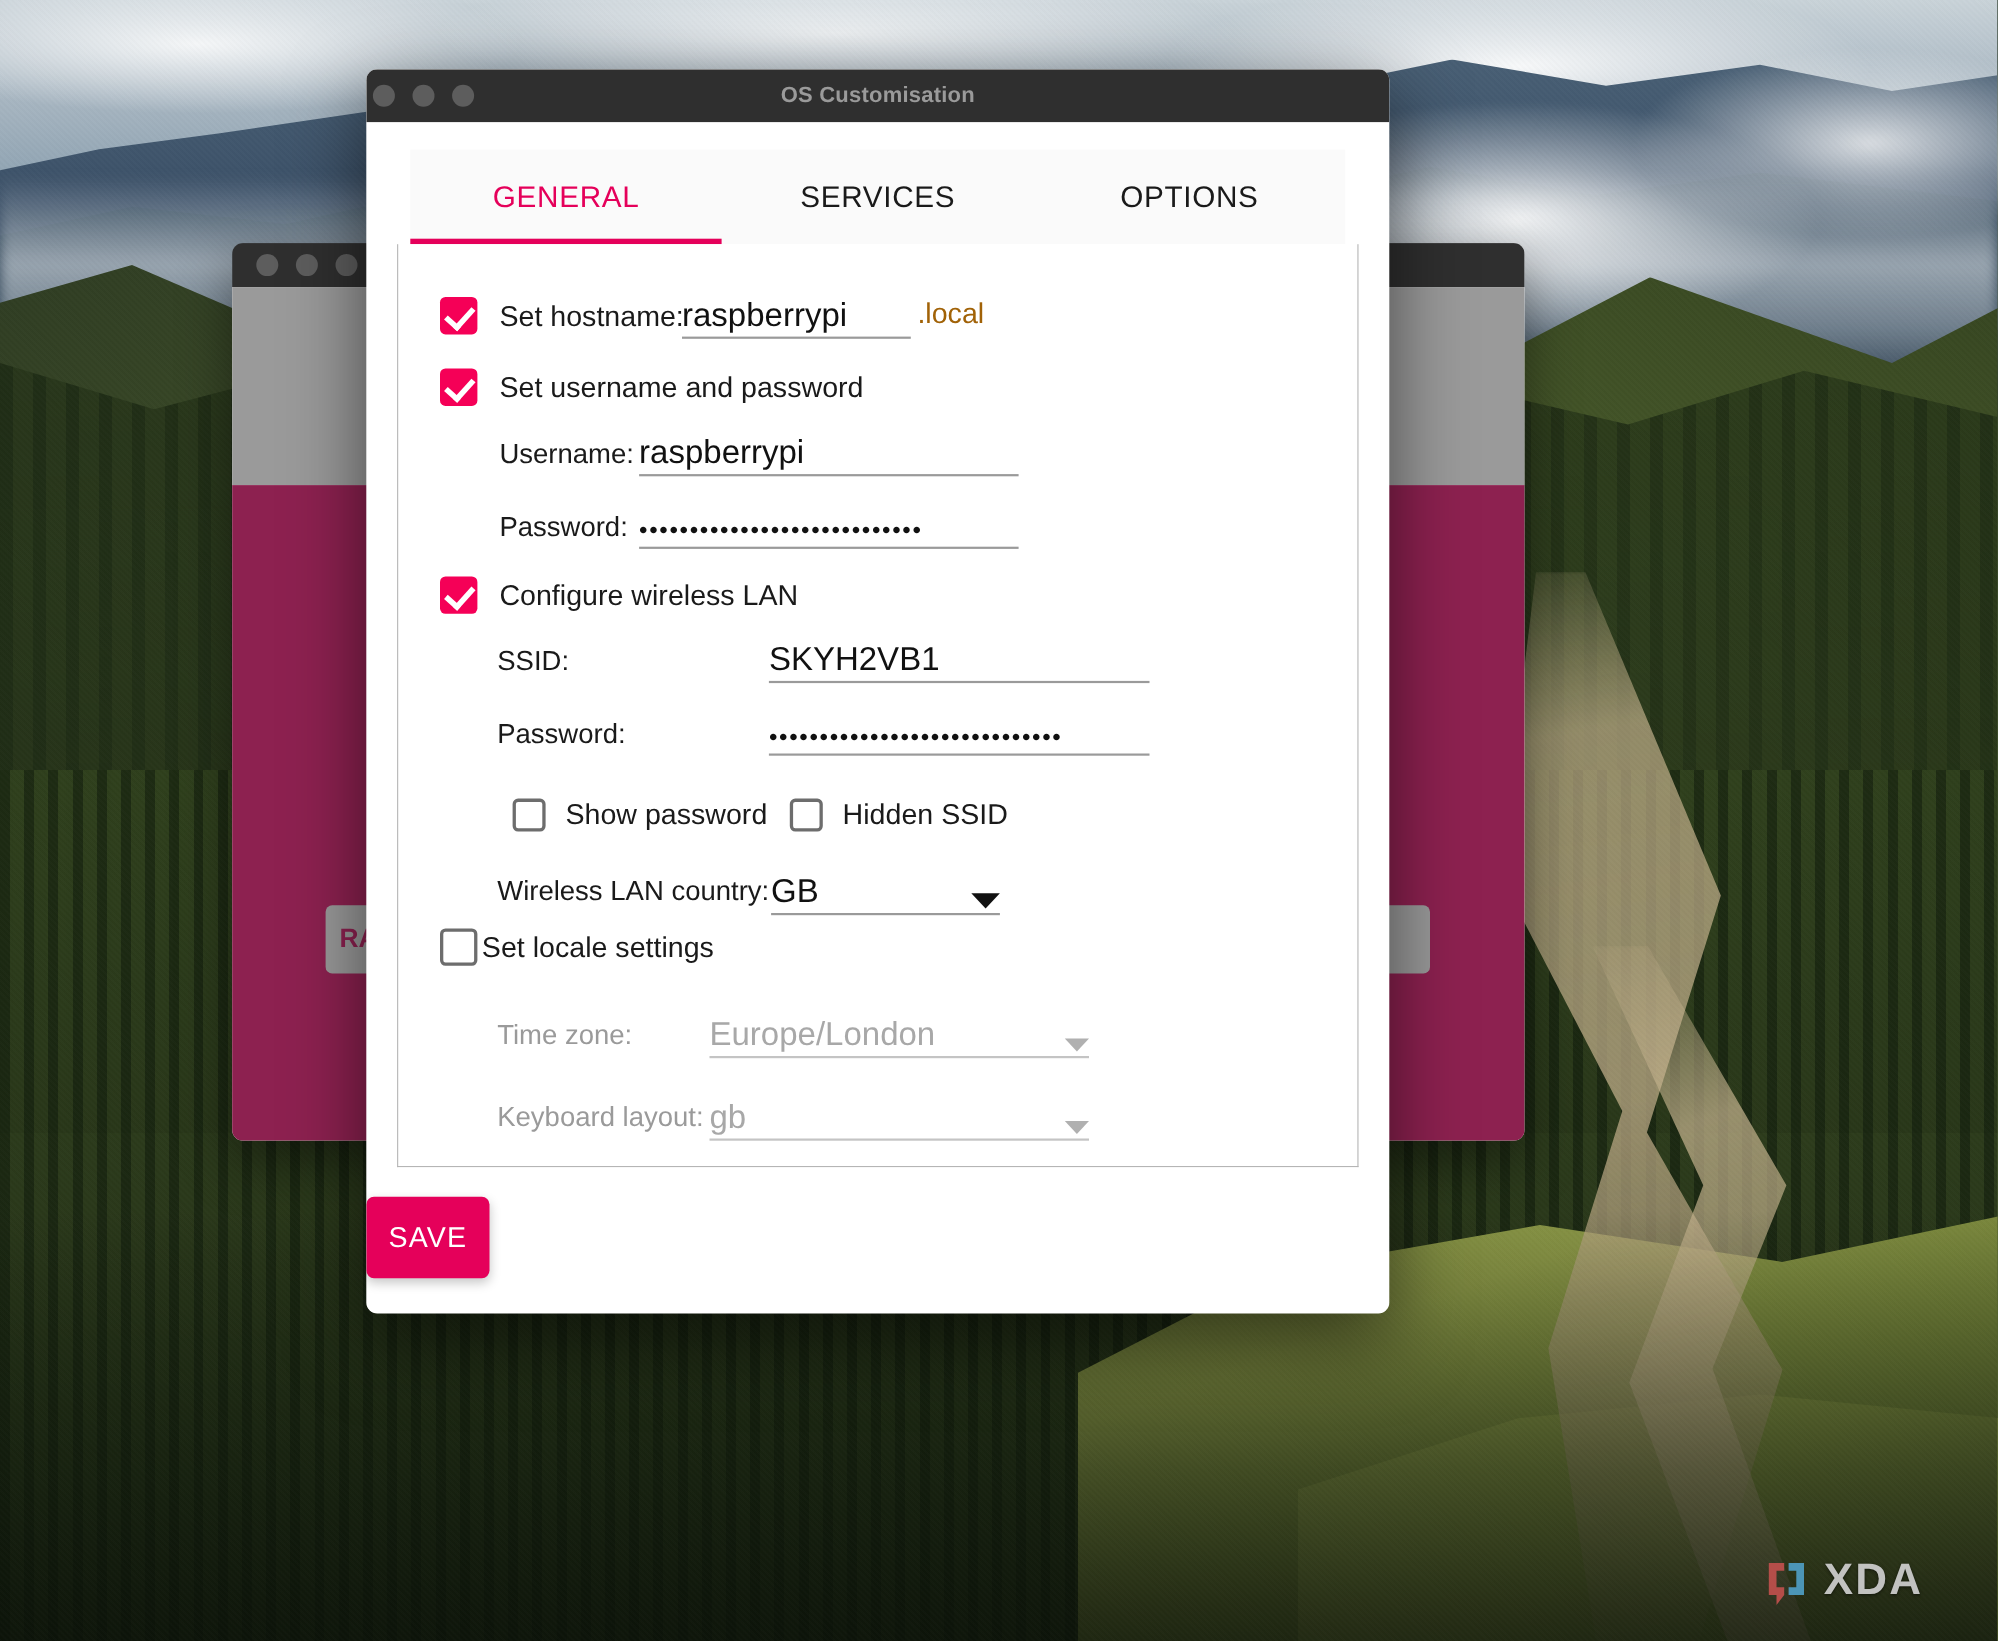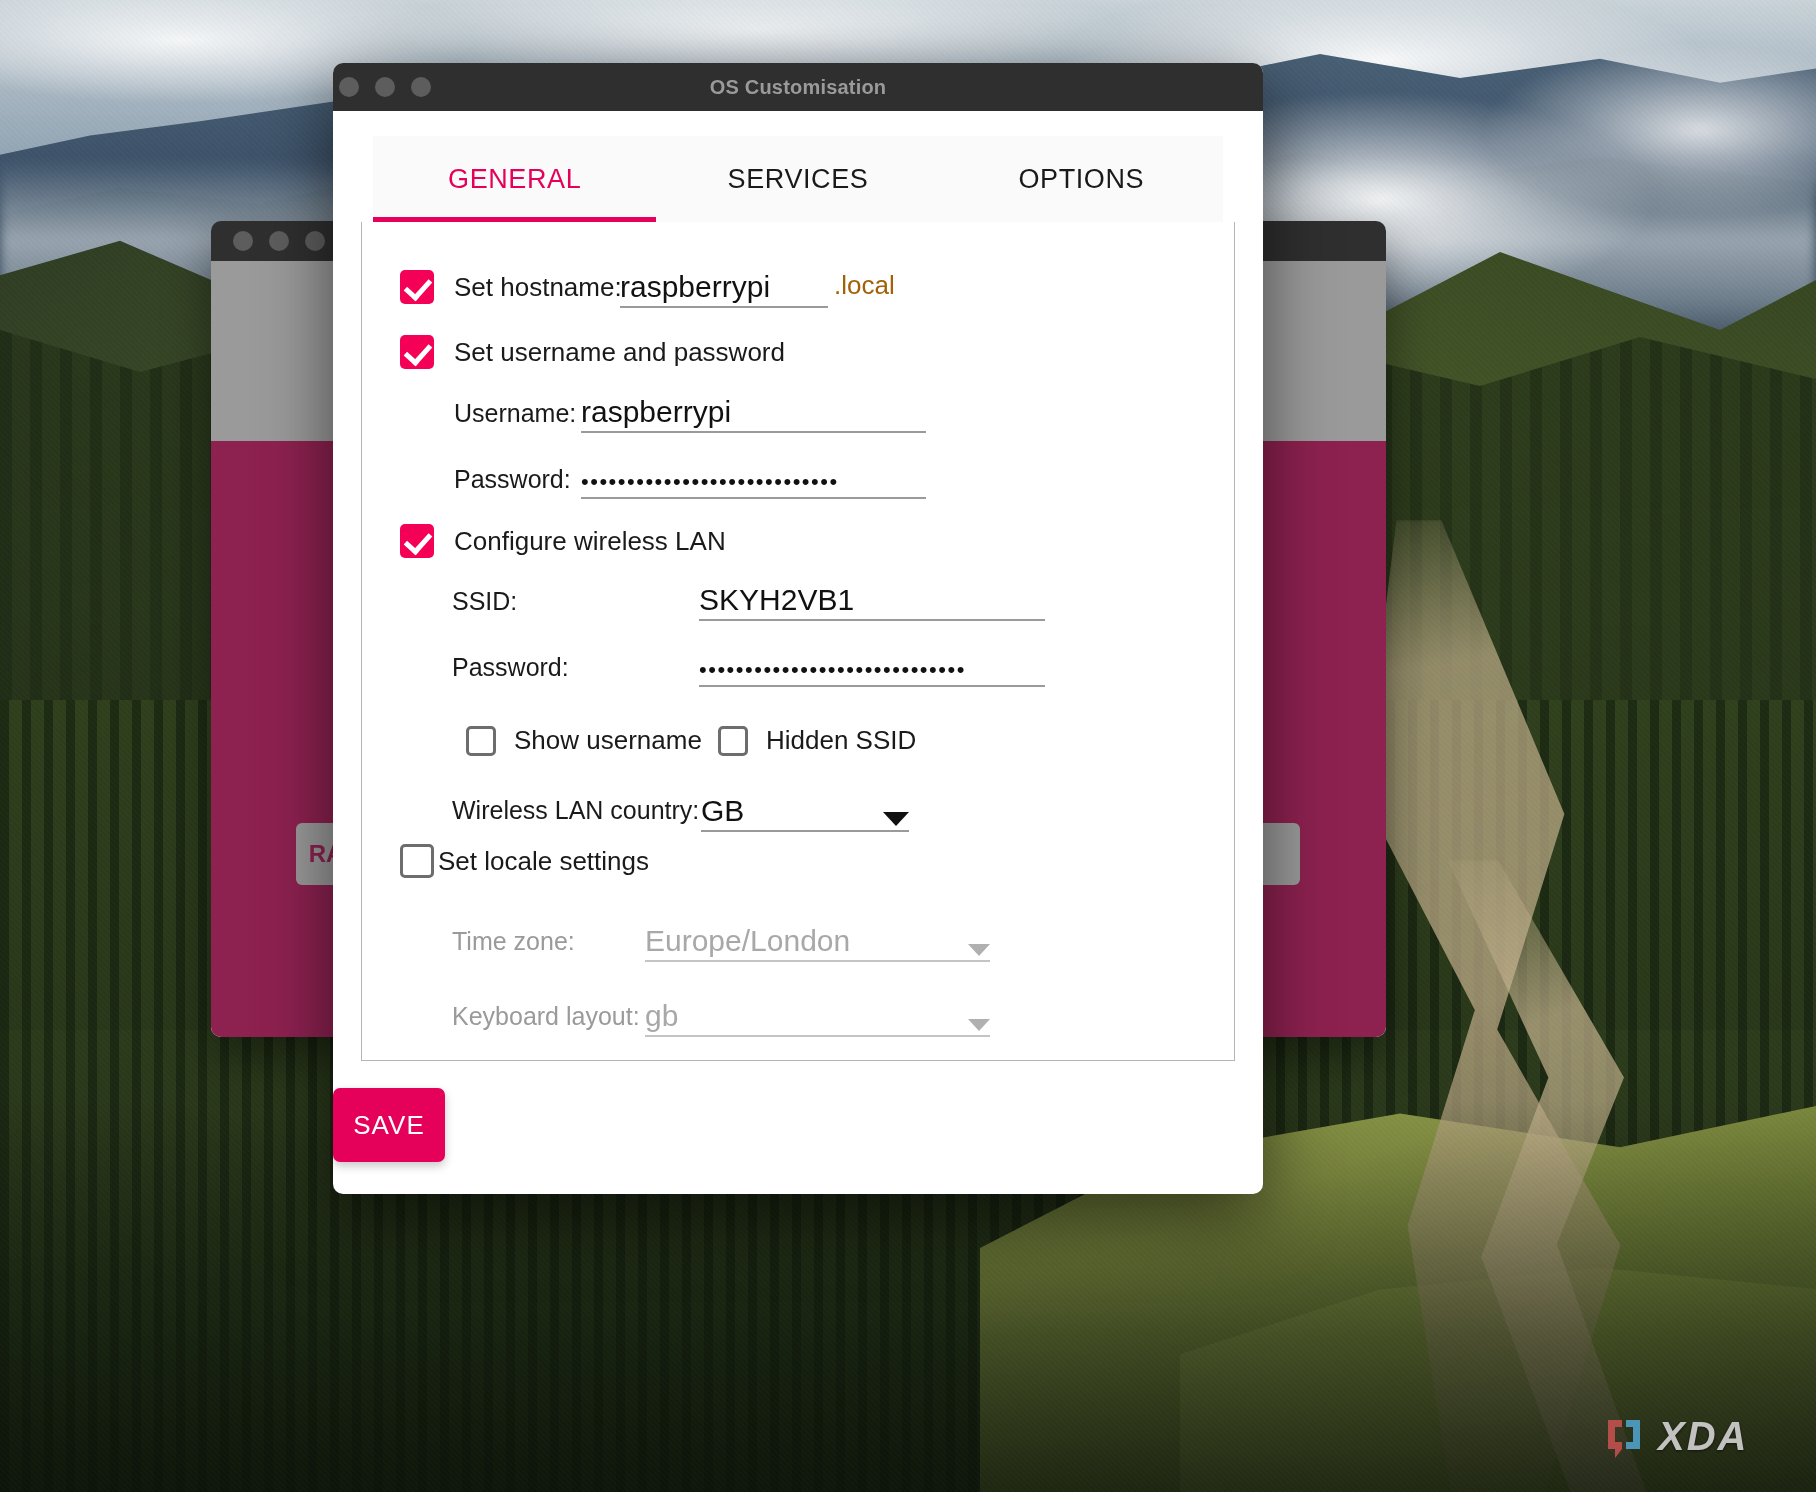--- a/index.html
+++ b/index.html
@@ -128,21 +128,21 @@
 
   .suffix{position:absolute;font-size:26px;color:#a16207;}
 
   #savebar{position:absolute;left:0;right:0;top:993px;height:138px;display:flex;
     align-items:center;justify-content:flex-start;}
   #save-btn{background:#e5005a;color:#fff;border:none;border-radius:7px;
     width:112px;height:74px;font-size:26px;letter-spacing:1px;cursor:pointer;
     font-family:"Liberation Sans",sans-serif;box-shadow:0 4px 10px rgba(0,0,0,.22);}
 
   
-  #xda{position:absolute;left:1602px;top:1414px;display:flex;align-items:flex-start;gap:12px;opacity:.92;font-style:italic;}
+  #xda{position:absolute;left:1602px;top:1414px;display:flex;align-items:flex-end;gap:12px;opacity:.92;}
   #xda-word{font-size:40px;font-weight:bold;letter-spacing:2px;color:#cfcfcf;
     text-shadow:0 1px 3px rgba(0,0,0,.6);}
 </style>
 </head>
 <body>
 
 <div id="wallpaper">
   <div class="wp-layer wp-sky"></div>
   <div class="wp-layer wp-clouds1"></div>
   <div class="wp-layer wp-ridge-far"></div>
@@ -252,21 +252,21 @@
       <span class="val">SKYH2VB1</span>
     </div>
 
     <span class="sub-lbl" style="position:absolute;left:90px;top:431px;">Password:</span>
     <div class="field" style="left:337px;top:417px;width:346px;height:48px;">
       <span class="val dots">•••••••••••••••••••••••••••••</span>
     </div>
 
     <div class="row" style="left:104px;top:503px;gap:18px;">
       <span class="cbox off small"></span>
-      <span class="lbl">Show username</span>
+      <span class="lbl">Show password</span>
     </div>
     <div class="row" style="left:356px;top:503px;gap:18px;">
       <span class="cbox off small"></span>
       <span class="lbl">Hidden SSID</span>
     </div>
 
     <span class="sub-lbl" style="position:absolute;left:90px;top:574px;">Wireless LAN country:</span>
     <div class="field" style="left:339px;top:560px;width:208px;height:50px;justify-content:space-between;">
       <span class="val">GB</span>
       <span class="caret"></span>

